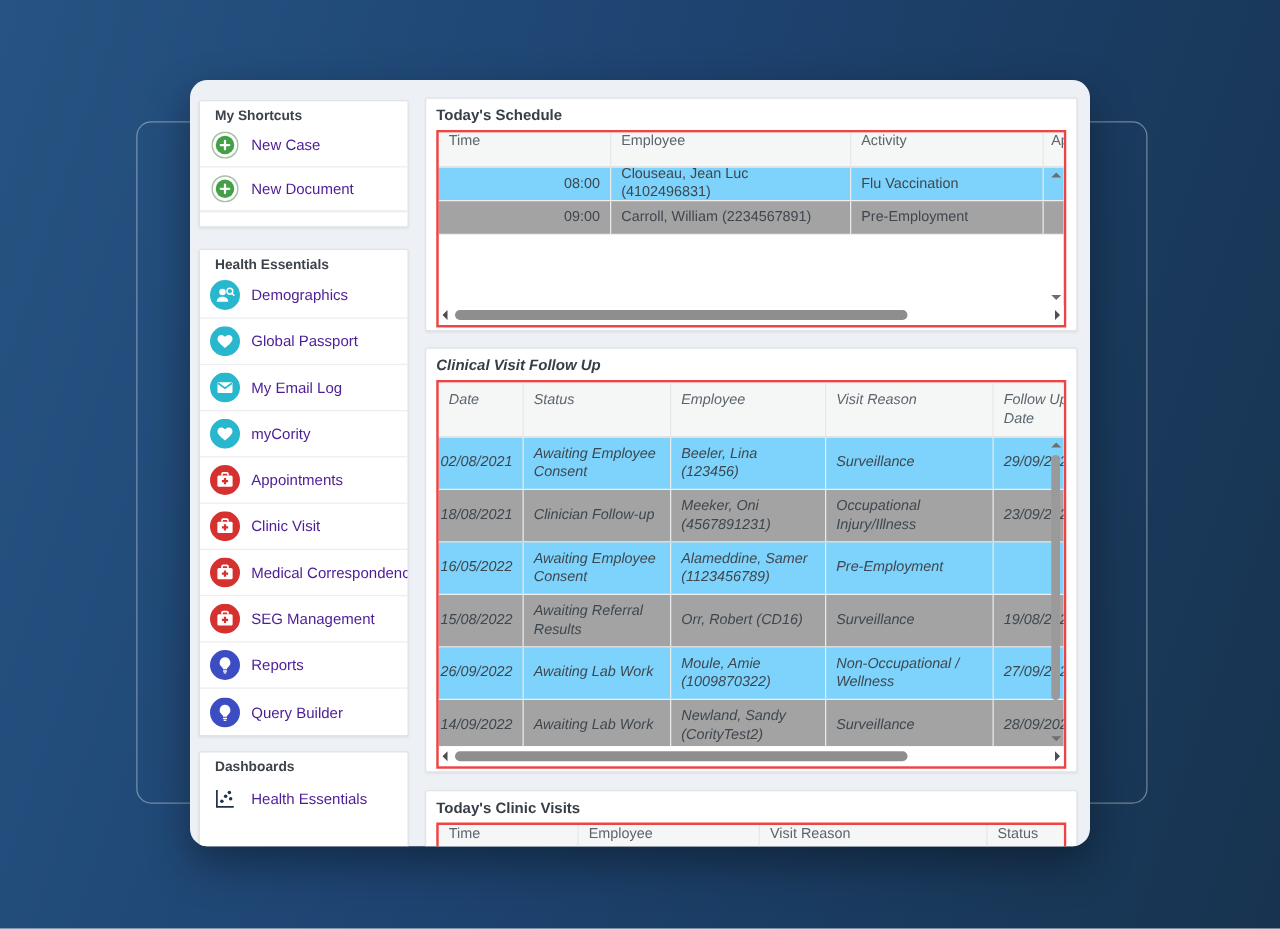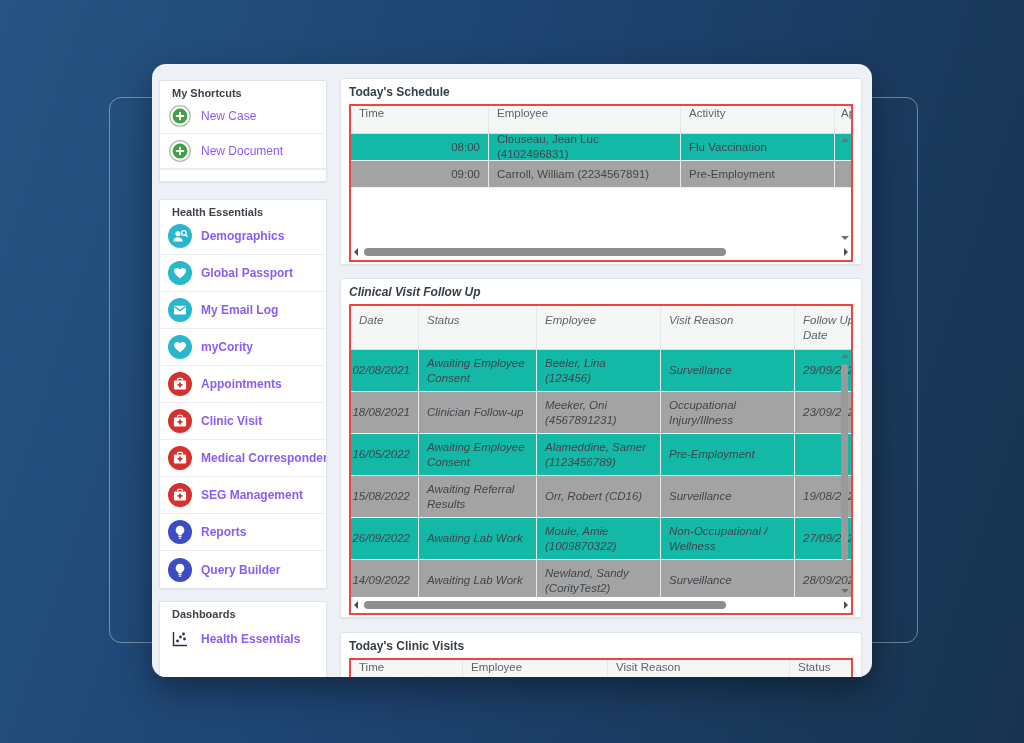--- a/index.html
+++ b/index.html
@@ -18,23 +18,23 @@
 
   
   .sidebar { position:absolute; left:7px; top:16px; width:168px; }
   .panel { background:#fff; border:1px solid #e0e3e7; border-radius:2px;
            box-shadow:0 1px 2px rgba(0,0,0,.06); }
   .panel-header { font-size:11px; font-weight:bold; color:#3c434a; padding:6px 12px 0; height:18px; }
   .s-item { display:flex; align-items:center; gap:9px; padding-left:8px;
             border-bottom:1px solid #ebedef; overflow:hidden; white-space:nowrap; }
   .s-item:last-child { border-bottom:none; }
   .h35 .s-item { height:35px; }
-  .h37 .s-item { height:37px;font-weight:bold; }
+  .h37 .s-item { height:37px; }
   .s-icon { width:24px; height:24px; flex:0 0 auto; display:flex; align-items:center; justify-content:center; }
-  .s-label { font-size:12px; color:#8b5cf6; }
+  .s-label { font-size:12px; color:#4c1d95; }
   .pad-b { height:12px; border-top:1px solid #ebedef; }
   .mt17 { margin-top:17px; } .mt12 { margin-top:12px; }
   .panel-dash { height:100px; }
 
   
   .main { position:absolute; left:188px; top:0; width:522px; }
   .widget { position:absolute; left:0; width:522px; background:#fff;
             border:1px solid #e0e3e7; border-radius:2px; box-shadow:0 1px 2px rgba(0,0,0,.06);
             padding:6px 8px 4px; }
   .w-sch { top:14px;  height:187px; }
@@ -45,21 +45,21 @@
   .grid { border:2px solid #ef4444; display:flex; flex-direction:column; overflow:hidden; position:relative; }
   .w-sch .grid { height:158px; } .w-fu .grid { height:311px; } .w-cv .grid { height:110px; }
 
   .thead { display:flex; background:#f5f6f6; border-bottom:1px solid #dcdfe1; flex:0 0 auto; }
   .w-sch .thead, .w-cv .thead { height:28px; align-items:center; }
   .w-fu .thead { height:44px; align-items:flex-start; }
   .w-fu .th { padding-top:7px; }
   .th { font-size:11.5px; color:#5b656d; padding-left:8px; padding-right:6px;
         border-right:1px solid #e6e8ea; height:100%; line-height:15px; }
   .tbody { position:relative; flex:1 1 auto; overflow:hidden; }
-  .tr { display:flex; align-items:center; border-bottom:1px solid #eeeeee; background:#14b8a6; }
+  .tr { display:flex; align-items:center; border-bottom:1px solid #eeeeee; background:#7dd3fc; }
   .tr.alt { background:#a3a3a3; }
   .w-sch .tr { height:27px; } .w-fu .tr { height:42px; }
   .td { font-size:11.5px; color:#3f474e; line-height:15px; padding:0 8px;
         border-right:1px solid #e8eaec; height:100%; display:flex; align-items:center; overflow:hidden; }
   .num { justify-content:flex-end; text-align:right; }
 
   
   .w-sch .c-time{width:138px;flex:0 0 138px}
   .w-sch .c-emp {width:192px;flex:0 0 192px}
   .w-sch .c-act {width:154px;flex:0 0 154px}

